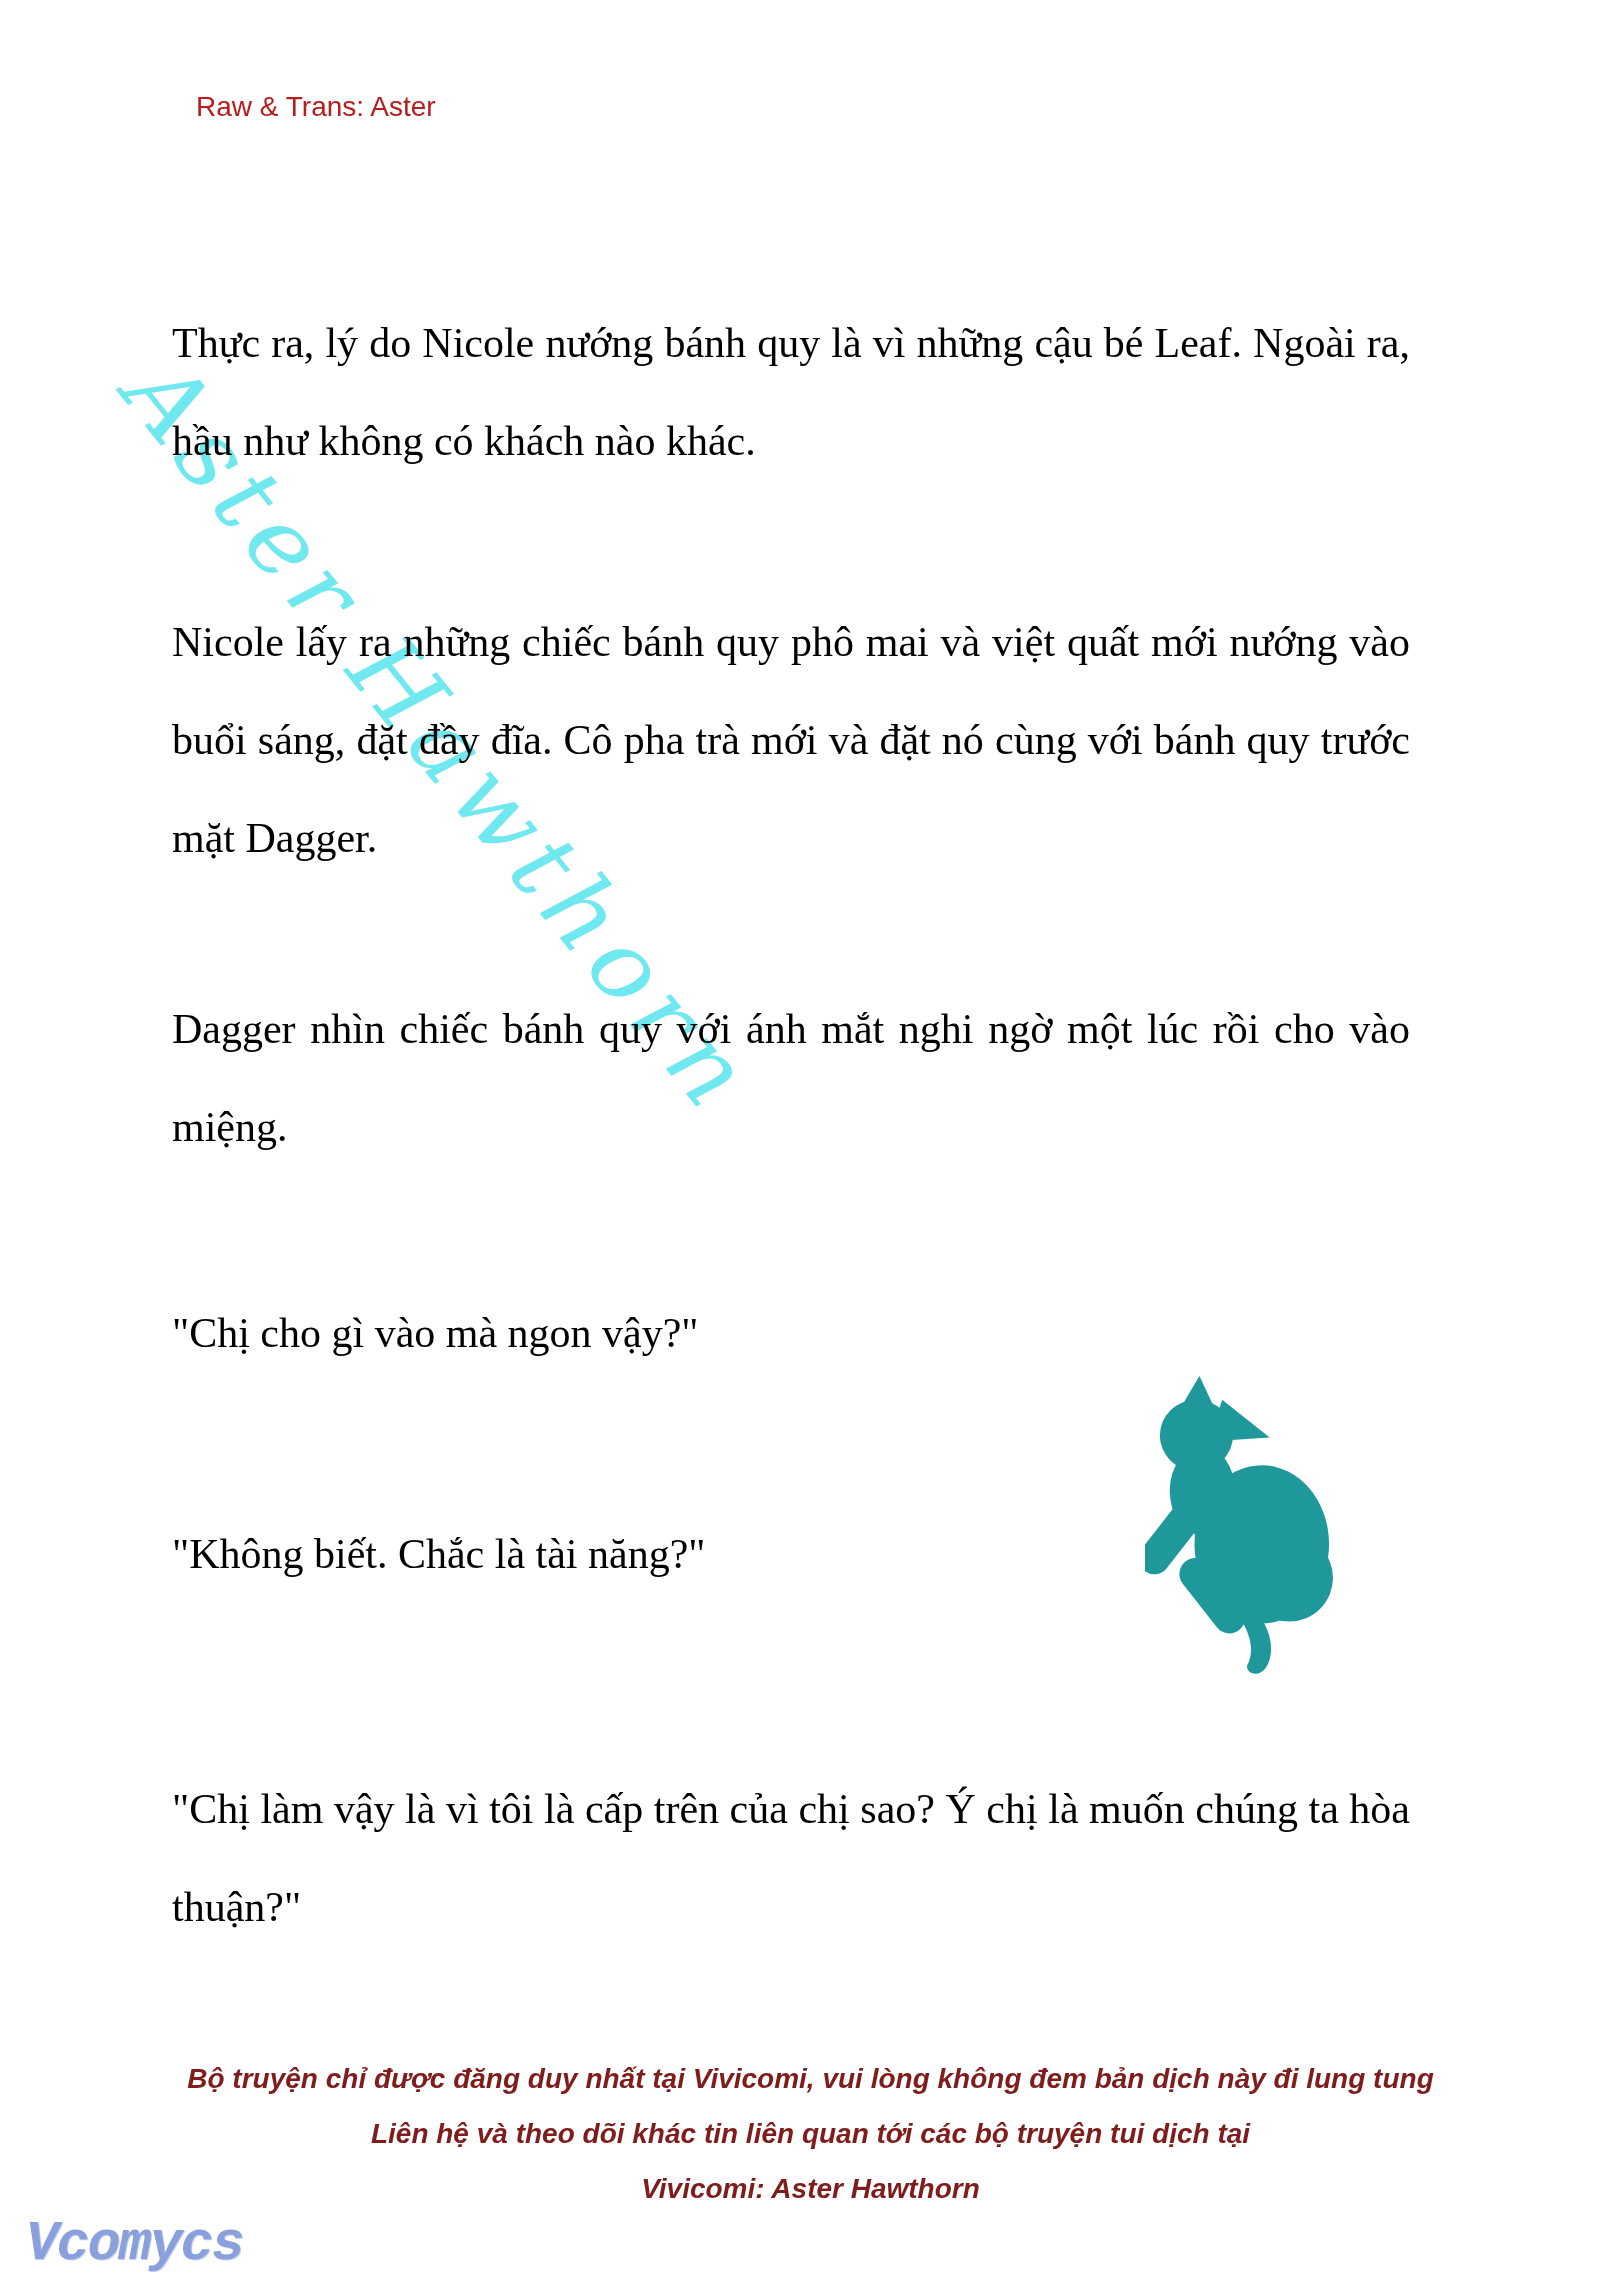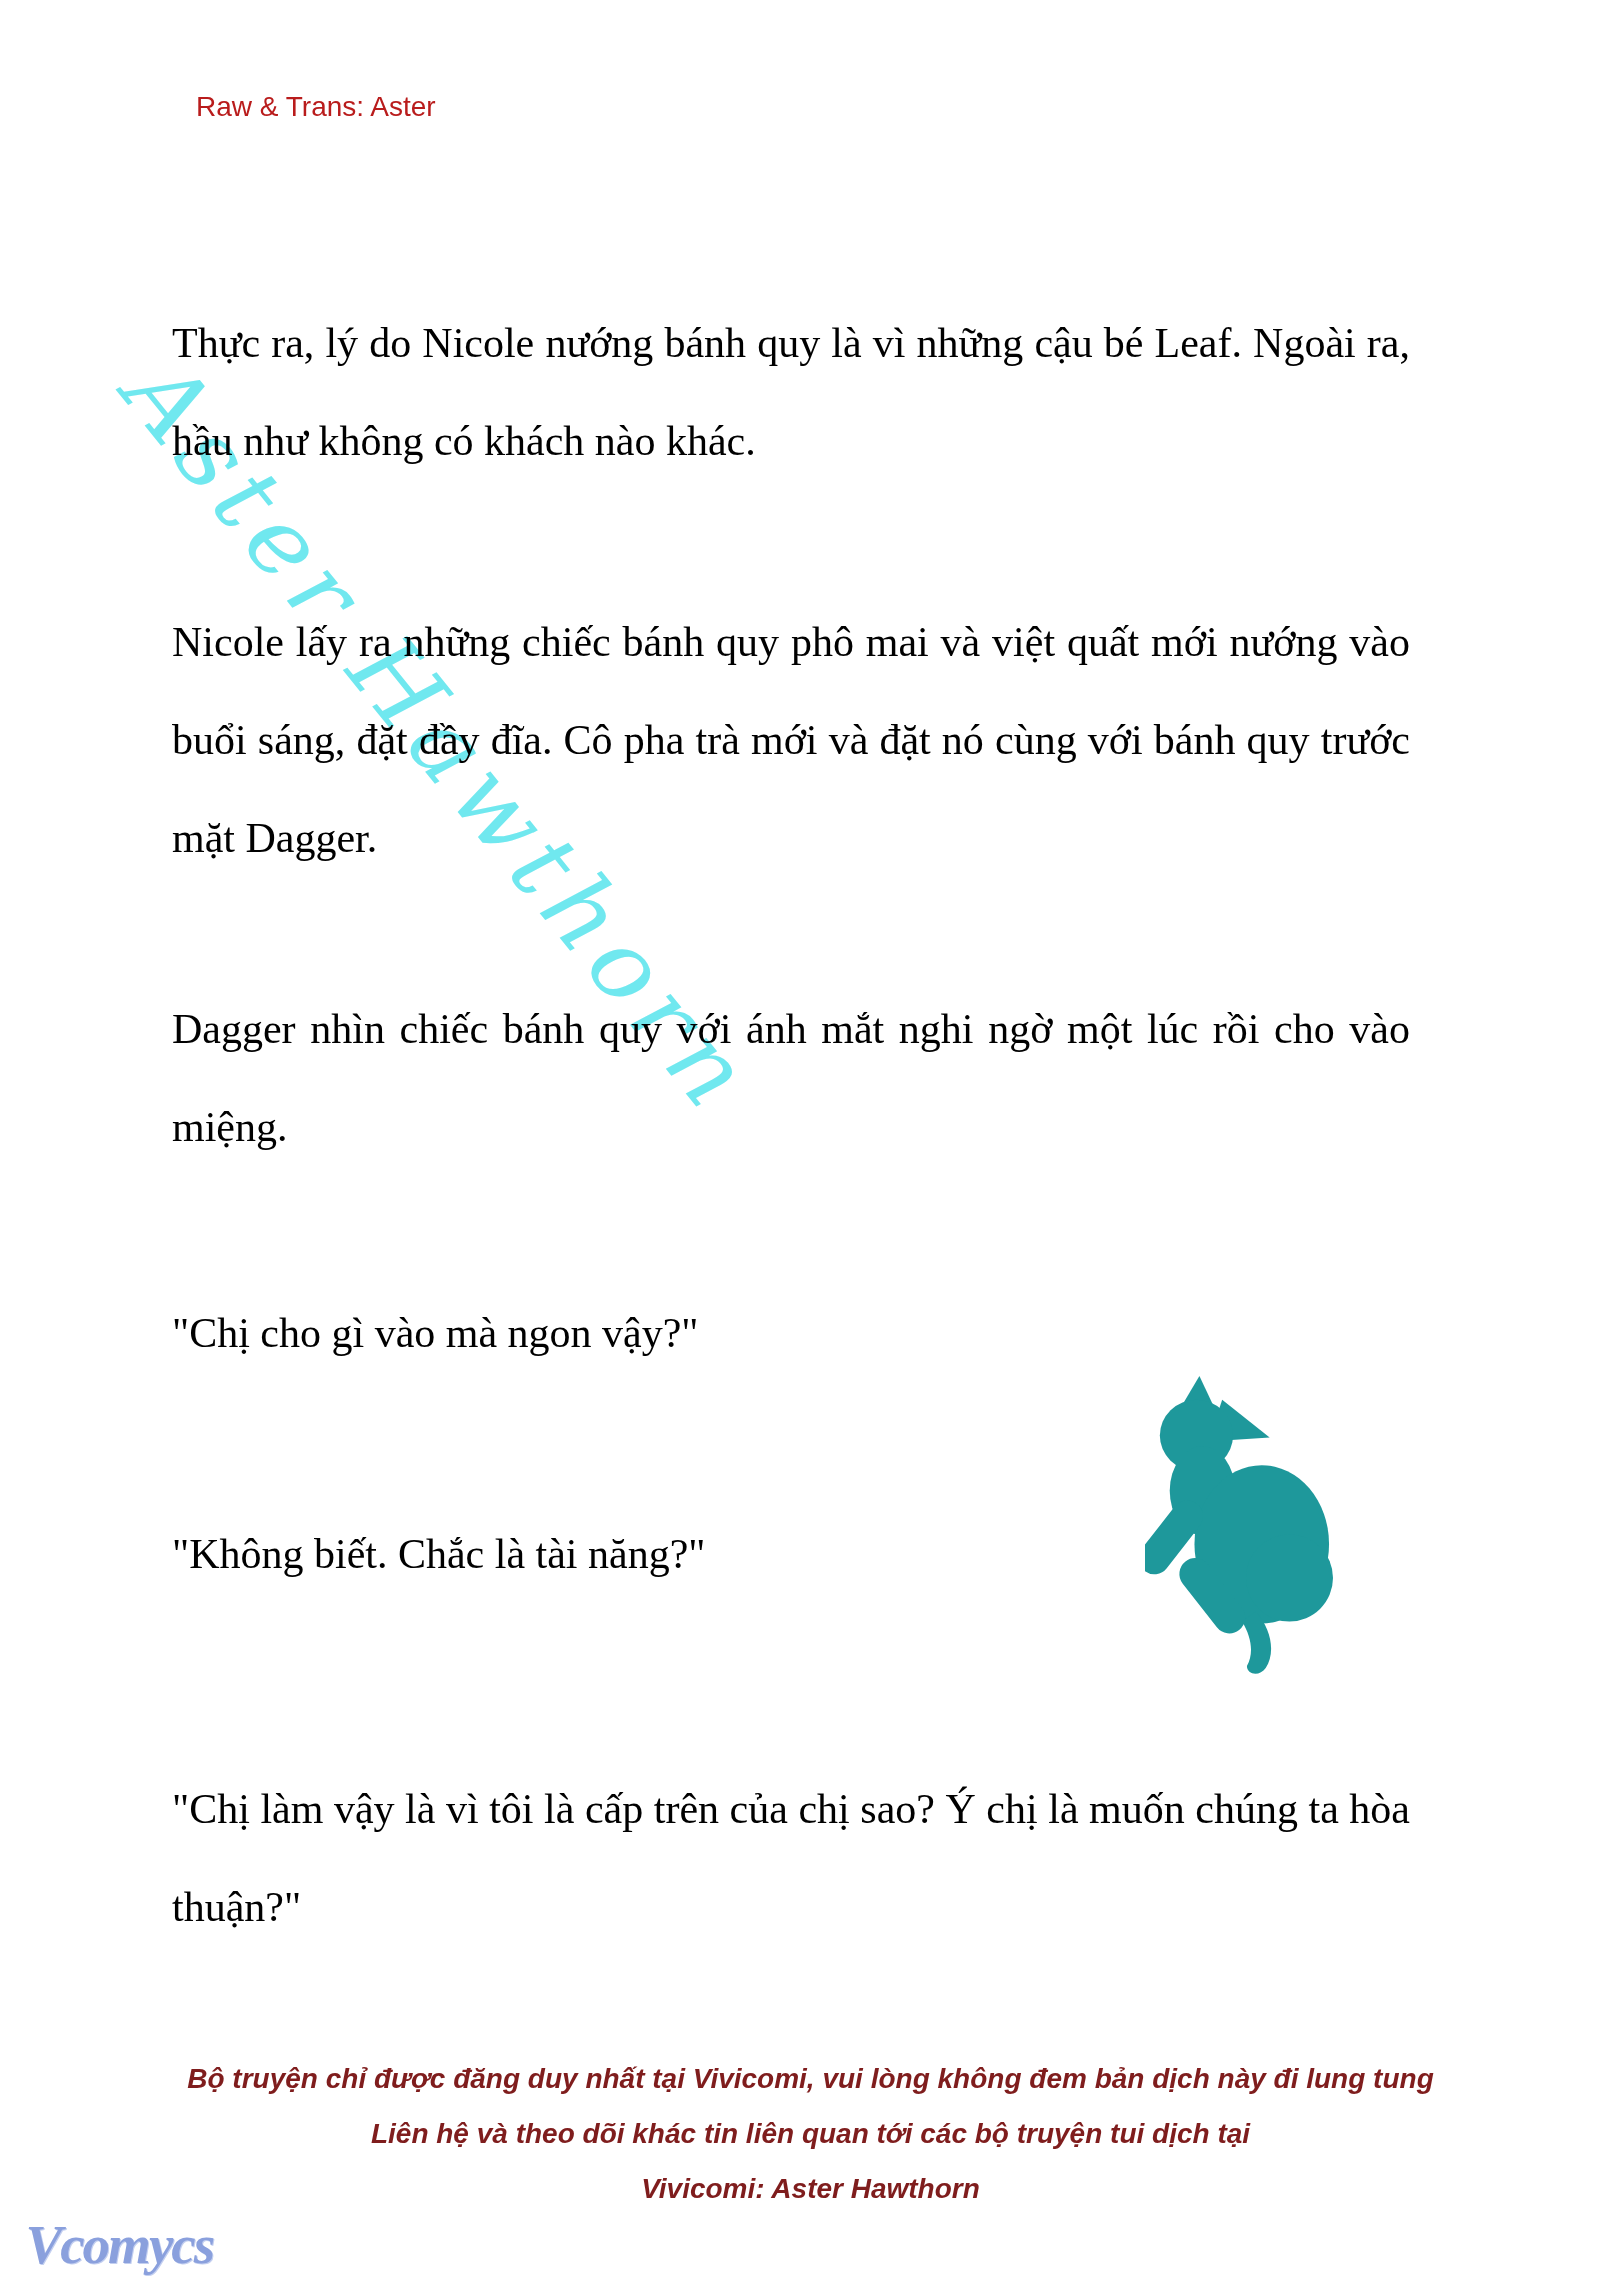--- a/index.html
+++ b/index.html
@@ -70,21 +70,21 @@
     font-weight: bold;
     font-size: 28px;
     line-height: 55px;
     color: #7f1d1d;
     z-index: 1;
   }
 
   .logo {
     position: absolute;
     left: 25.5px; top: 2213px;
-    font-family: Liberation Serif, serif;
+    font-family: Liberation Mono, monospace;
     font-style: italic;
     font-weight: bold;
     font-size: 55px;
     letter-spacing: -2px;
     color: #8aa0dd;
     text-shadow: 1px 1px 0 #c3cff0;
     z-index: 1;
   }
 </style>
 </head>

